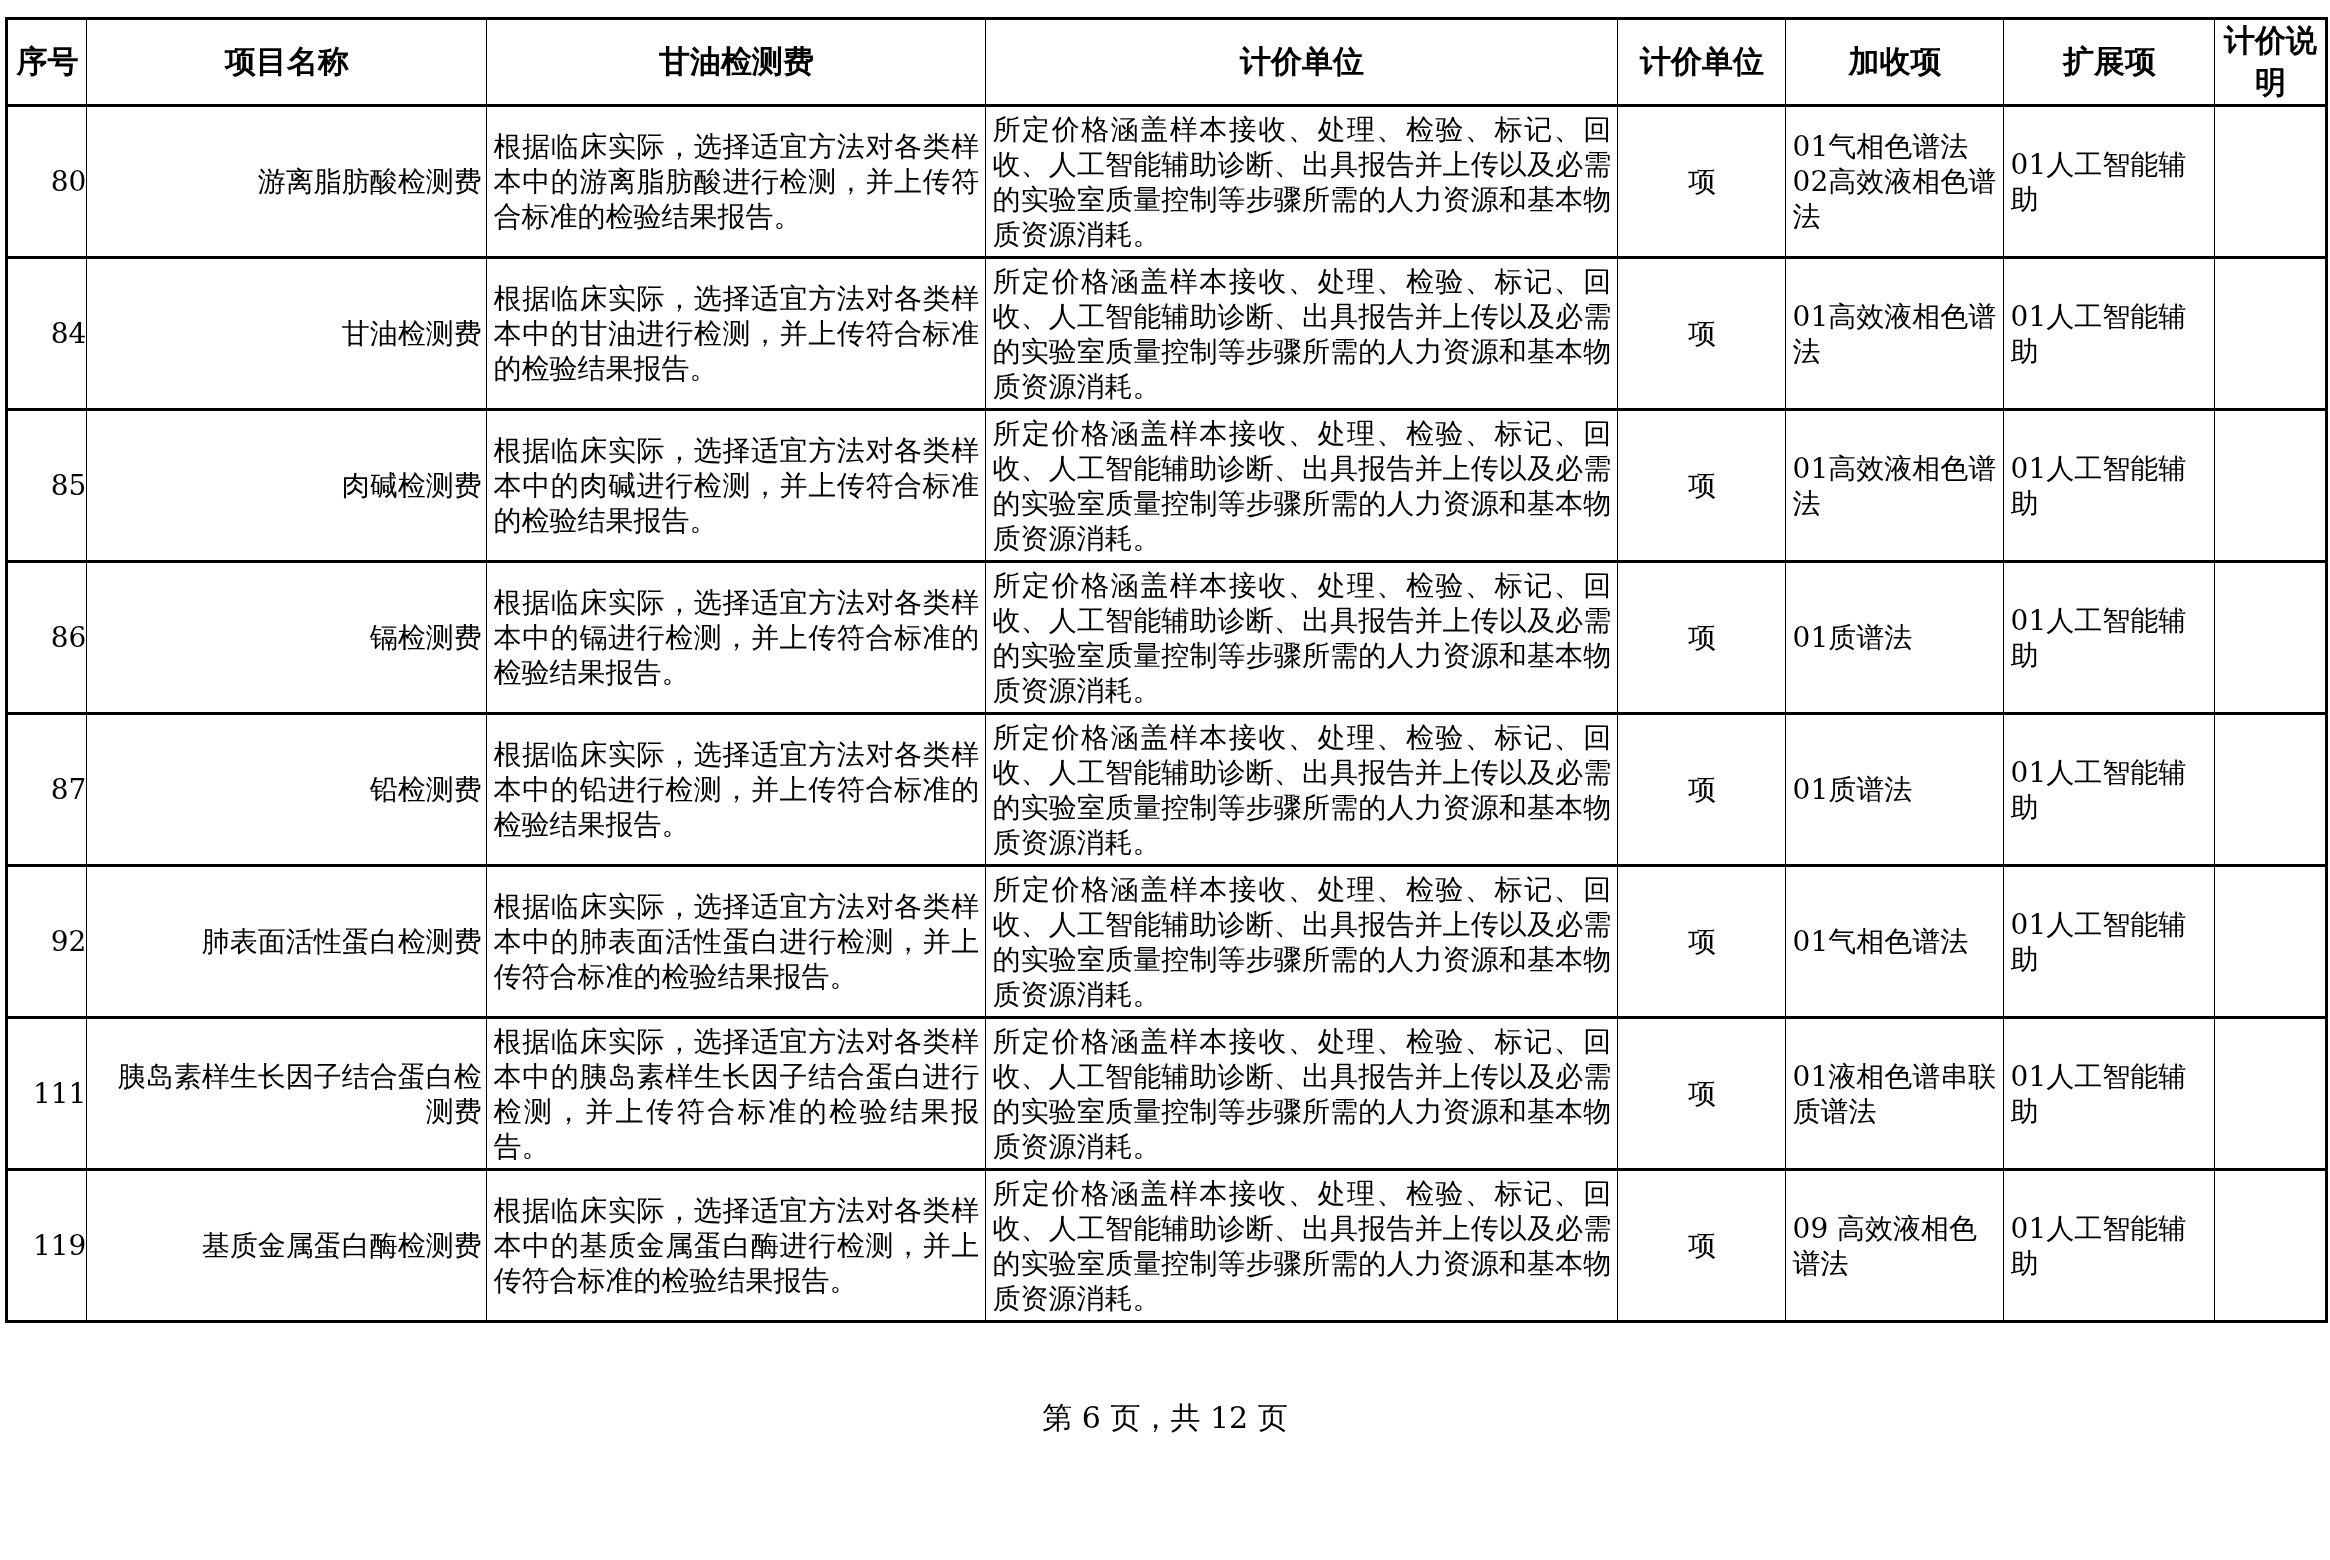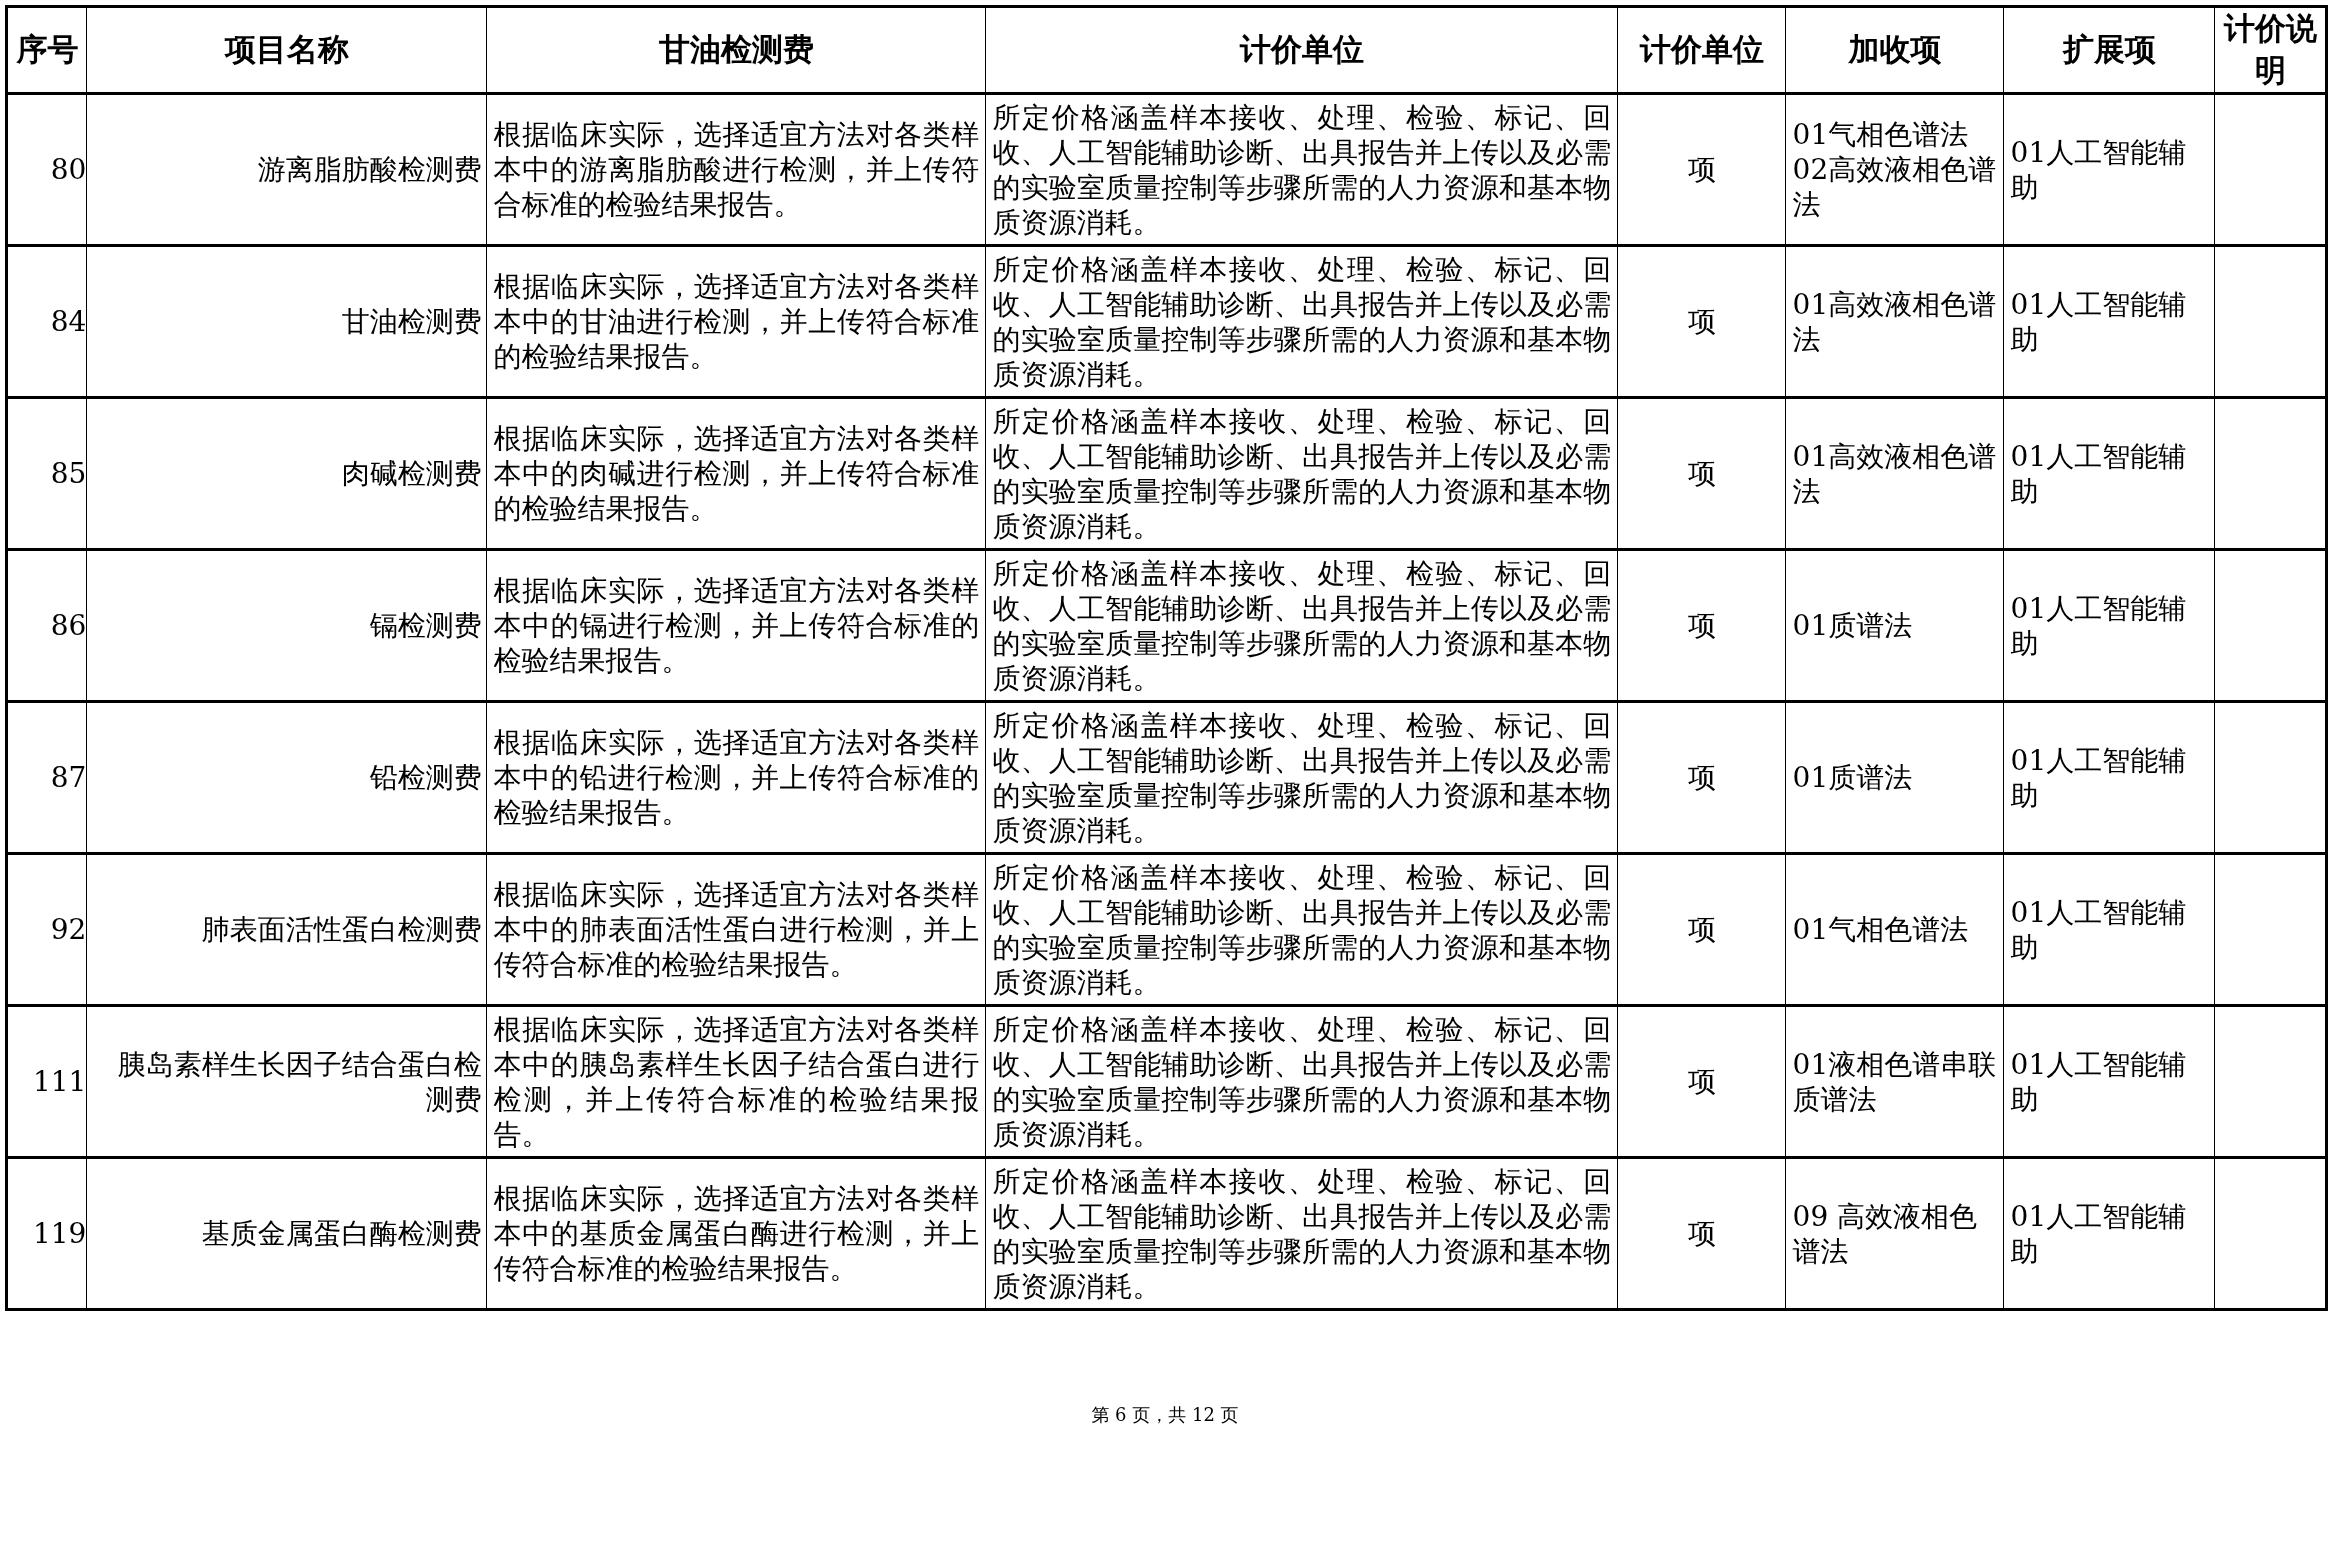--- a/index.html
+++ b/index.html
@@ -8,20 +8,21 @@
     background: #ffffff;
   }
   .page {
     position: relative;
     width: 2330px;
     height: 1436px;
     background: #ffffff;
     color: #000000;
     font-family: "DejaVu Serif", "Liberation Serif", serif;
     overflow: hidden;
+    margin-top: 12px;
   }
   table.pricing-table {
     position: absolute;
     left: 5.4px;
     top: 5.4px;
     width: 2320px;
     border-collapse: collapse;
     table-layout: fixed;
     border: 3.1px solid #000000;
   }
@@ -79,21 +80,21 @@
   }
   td.cell-note {
     padding: 0;
   }
   .page-footer {
     position: absolute;
     left: 0;
     bottom: 9.2px;
     width: 100%;
     text-align: center;
-    font-size: 18px;
+    font-size: 30px;
     color: #000000;
     font-family: "DejaVu Serif", "Liberation Serif", serif;
   }
 </style>
 </head>
 <body>
 
 <div class="page">
   <table class="pricing-table">
     <colgroup>

